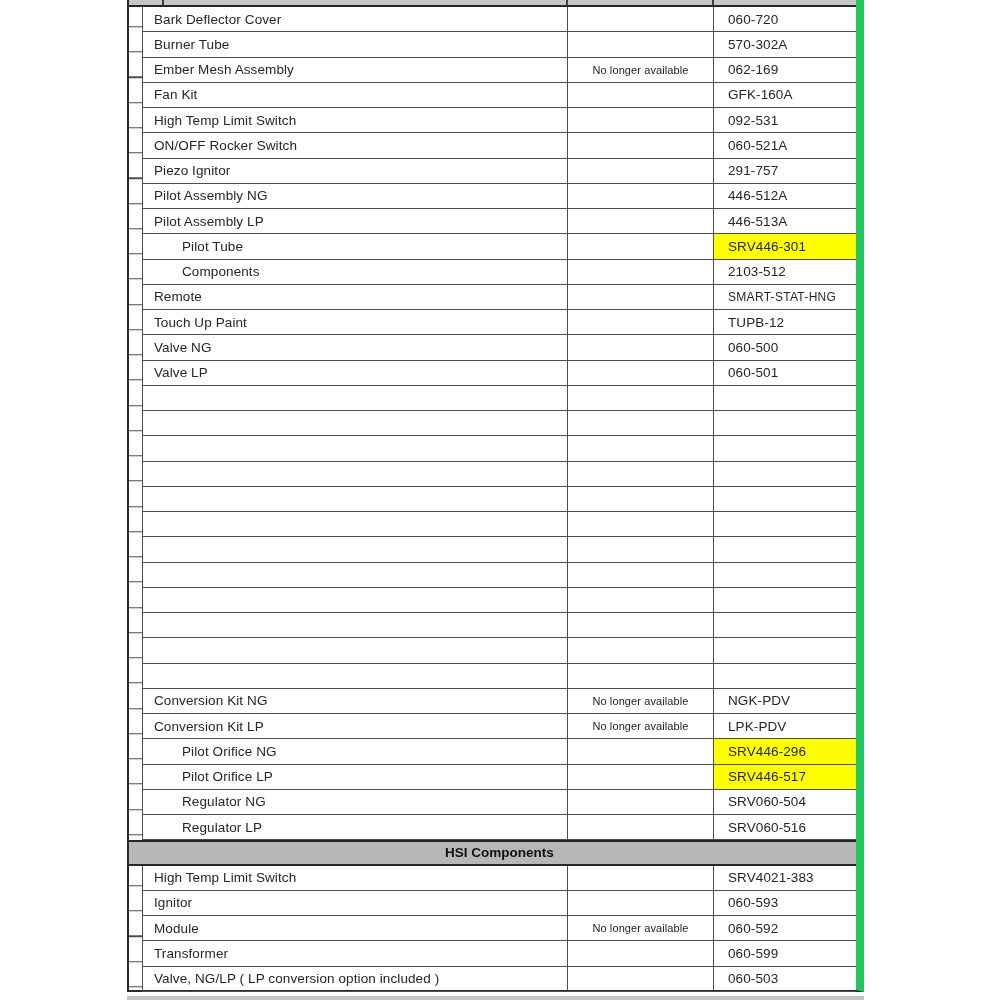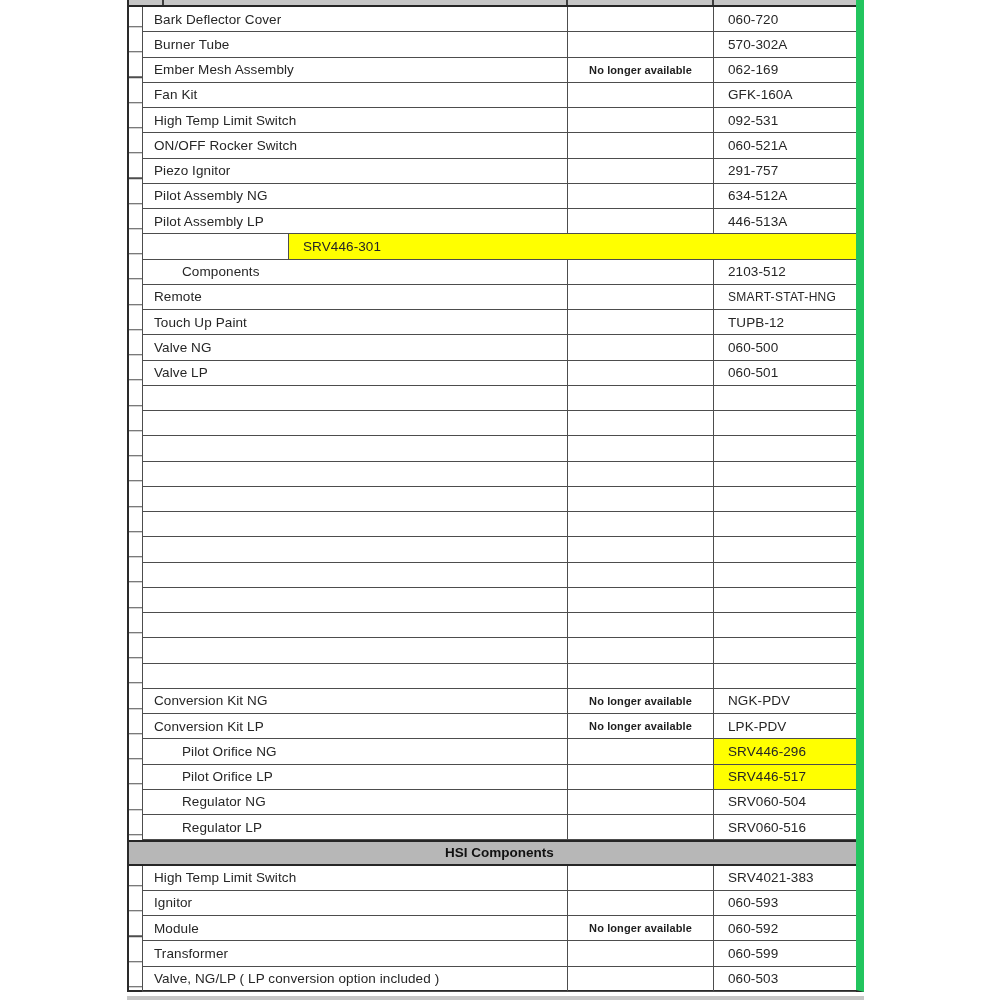--- a/index.html
+++ b/index.html
@@ -30,21 +30,21 @@
     border-bottom:1px solid var(--grid,#4d4d4d);overflow:hidden;
   }
   .c0{width:14px;border-bottom:none;border-right:1.2px solid var(--grid,#4d4d4d);}
   .c1{width:425px;border-right:1.2px solid var(--grid,#4d4d4d);padding-left:11px;}
   .c2{width:146px;border-right:1.2px solid var(--grid,#4d4d4d);justify-content:center;}
   .c3{flex:1;padding-left:14px;}
   .row.indent .c1{padding-left:39px;}
   .row.hl .c3{background:var(--highlight,#ffff00);}
   .t{white-space:nowrap;}
   .name,.part{font-size:13.5px;letter-spacing:0.1px;color:var(--text,#262626);}
-  .note{font-size:11px;font-weight:700;letter-spacing:0.1px;color:#1d1d1d;}
+  .note{font-size:11px;font-weight:400;letter-spacing:0.1px;color:#1d1d1d;}
   .part.condensed{font-size:12px;letter-spacing:0.3px;}
   .section-band{
     flex:none;height:25.25px;box-sizing:border-box;
     background:var(--band,#b7b7b7);
     border-top:2.5px solid #262626;border-bottom:2px solid #262626;
     display:flex;align-items:center;justify-content:center;
     font-size:13.5px;font-weight:700;color:#111;padding-left:14px;
   }
   .stubs{
     position:absolute;left:0;width:14px;pointer-events:none;z-index:3;
@@ -147,35 +147,38 @@
     </div>
   </div><div class="row">
     <div class="c c0"></div>
     <div class="c c1">
       <span class="t name">Pilot Assembly NG</span>
     </div>
     <div class="c c2">
       <span class="t note"></span>
     </div>
     <div class="c c3">
-      <span class="t part">634-512A</span>
+      <span class="t part">446-512A</span>
     </div>
   </div><div class="row">
     <div class="c c0"></div>
     <div class="c c1">
       <span class="t name">Pilot Assembly LP</span>
     </div>
     <div class="c c2">
       <span class="t note"></span>
     </div>
     <div class="c c3">
       <span class="t part">446-513A</span>
     </div>
   </div><div class="row indent hl">
     <div class="c c0"></div>
+    <div class="c c1">
+      <span class="t name">Pilot Tube</span>
+    </div>
     <div class="c c2">
       <span class="t note"></span>
     </div>
     <div class="c c3">
       <span class="t part">SRV446-301</span>
     </div>
   </div><div class="row indent">
     <div class="c c0"></div>
     <div class="c c1">
       <span class="t name">Components</span>

